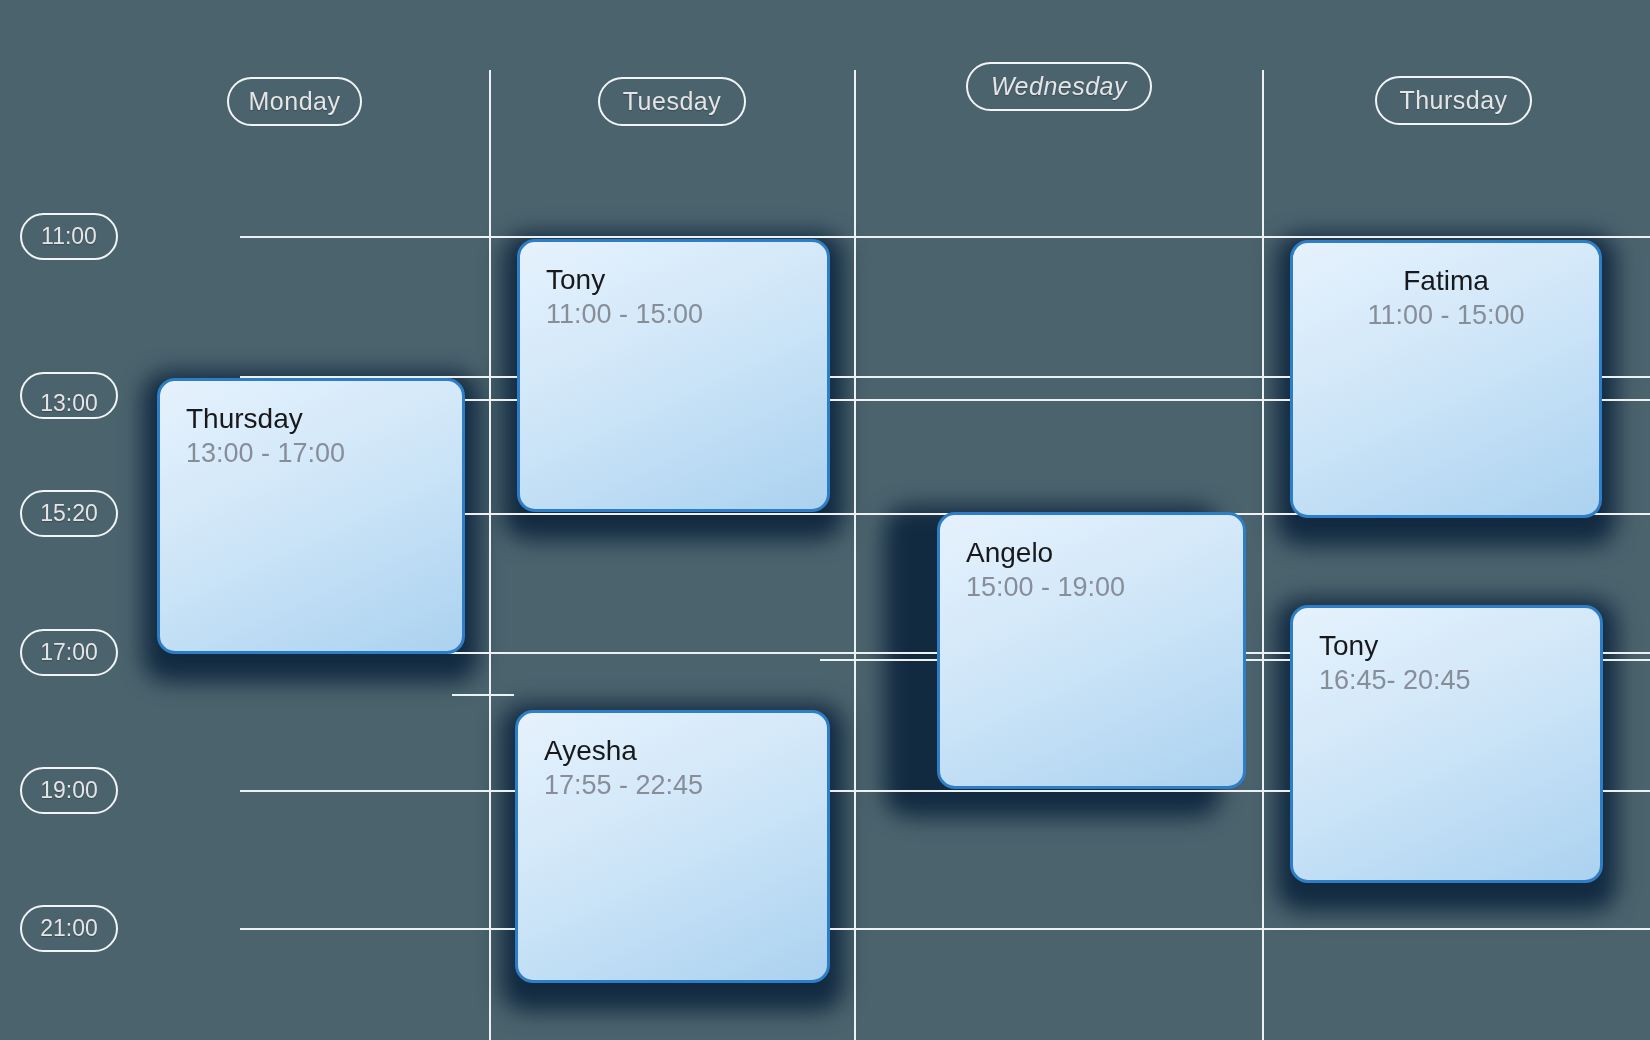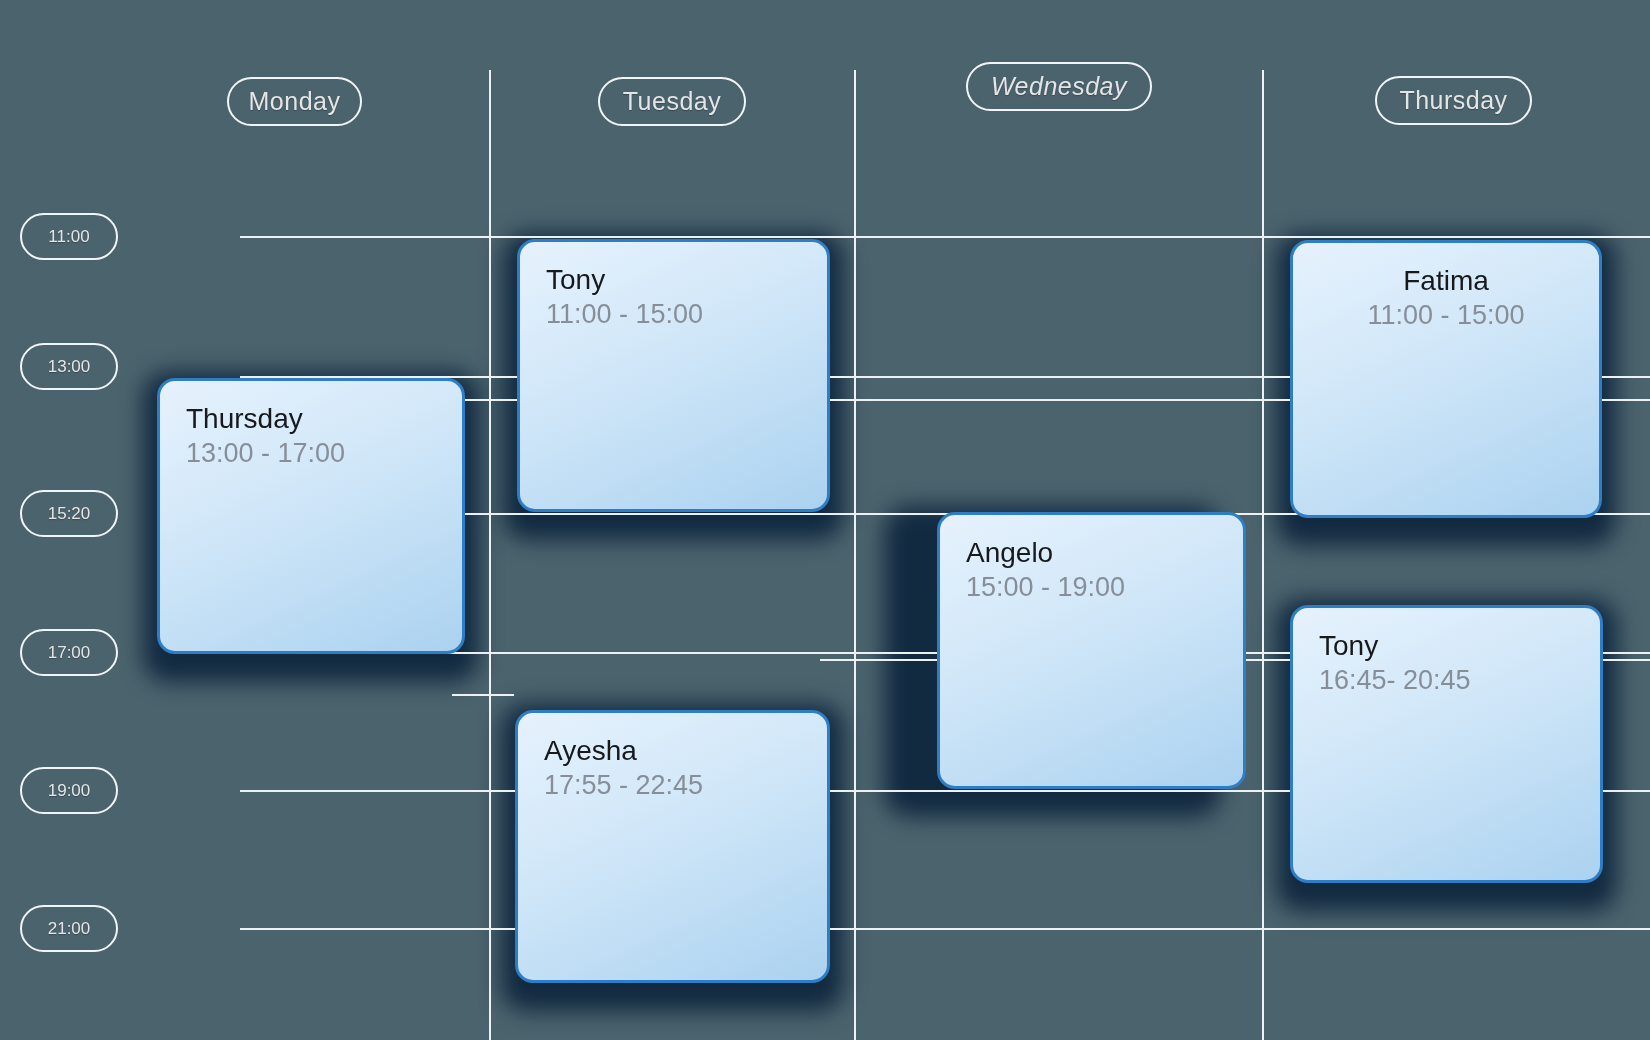--- a/index.html
+++ b/index.html
@@ -32,22 +32,22 @@
     border:2.5px solid #f2f5f8;border-radius:30px;
     display:flex;align-items:center;justify-content:center;
     color:#e5e5e5;box-sizing:border-box;
     text-shadow:0 1px 1px rgba(20,30,42,.35);
   }
   .day-pill{height:49px;font-size:25px;letter-spacing:.5px;top:77px;}
   .day-monday{left:227px;width:135px;}
   .day-tuesday{left:598px;width:148px;}
   .day-wednesday{left:966px;width:186px;top:62px;font-style:italic;}
   .day-thursday{left:1375px;width:157px;top:76px;}
-  .time-pill{left:20px;width:98px;height:47px;font-size:17px;border-radius:24px;}
-  .tp1{top:213px;}.tp2{top:343px;}.tp3{top:490px;}
+  .time-pill{left:20px;width:98px;height:47px;font-size:23px;border-radius:24px;}
+  .tp1{top:213px;}.tp2{top:372px;align-items:flex-end;}.tp3{top:490px;}
   .tp4{top:629px;}.tp5{top:767px;}.tp6{top:905px;}
   
   .shadow{
     position:absolute;z-index:1;border-radius:26px;
     background:rgba(15,39,62,.95);filter:blur(11px);
   }
   .sh-mohammad{left:143px;top:372px;width:336px;height:310px;}
   .sh-tony-tue{left:503px;top:233px;width:341px;height:307px;}
   .sh-ayesha{left:501px;top:704px;width:343px;height:307px;}
   .sh-angelo{left:884px;top:506px;width:337px;height:311px;}

